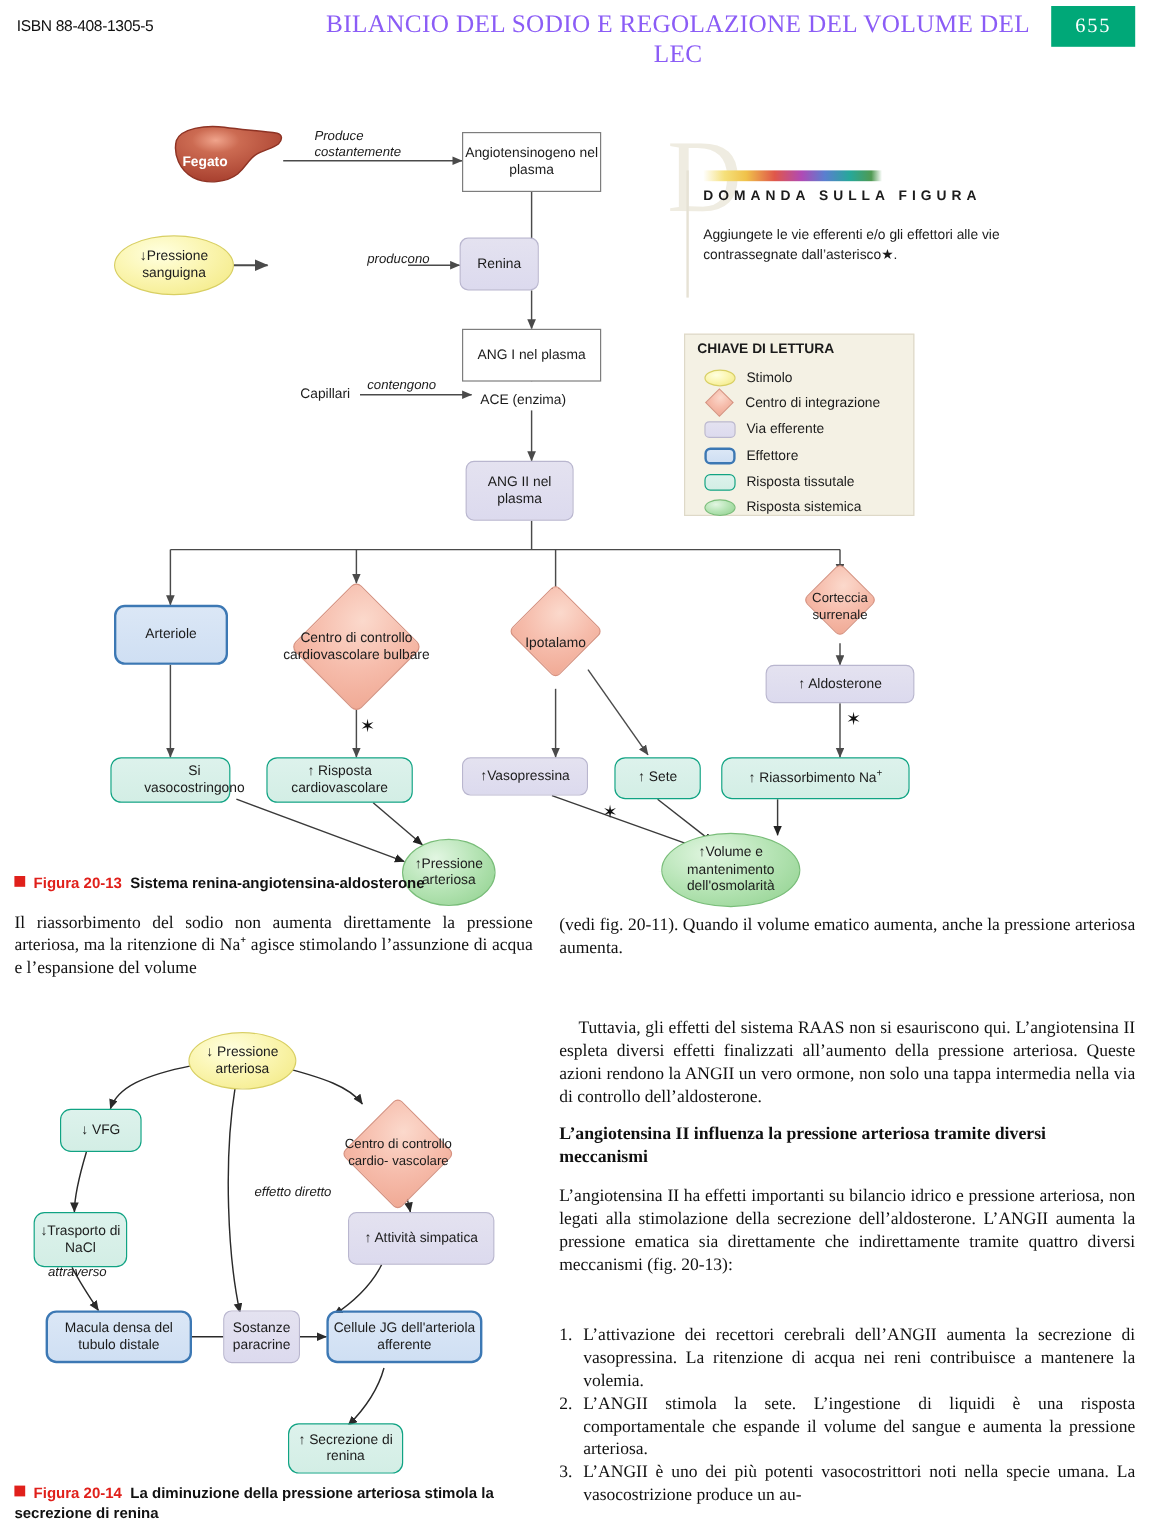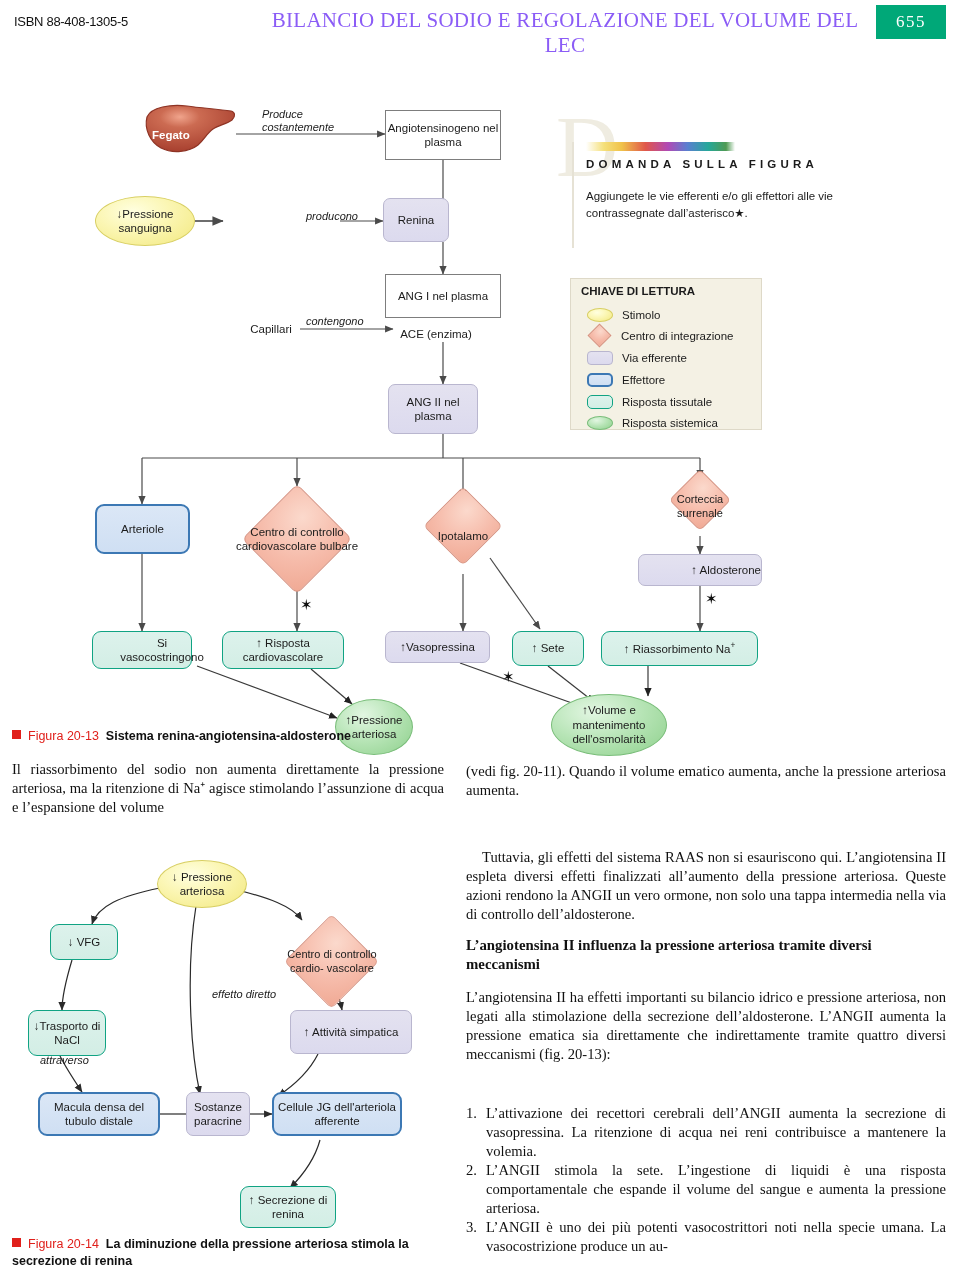--- a/index.html
+++ b/index.html
@@ -152,21 +152,21 @@
 
   
   .fig-caption {
     position:absolute; font-family:"Liberation Sans", sans-serif;
     font-size:12.5px; line-height:1.35;
   }
   .fig-caption .sq {
     display:inline-block; width:9px; height:9px; background:#e0201b;
     margin-right:7px; vertical-align:1px;
   }
-  .fig-caption .fnum { color:#e0201b; font-weight:normal; }
+  .fig-caption .fnum { color:#e0201b; font-weight:bold; }
   .fig-caption .ftitle { color:#111; font-weight:bold; }
 
   
   .col-text {
     position:absolute;
     font-family:"Liberation Serif", serif;
     font-size:14.6px; line-height:1.30; color:#111;
     text-align:justify; hyphens:none;
   }
   .col-text p { margin:0; }
@@ -321,21 +321,21 @@
   <div class="node n-integration" style="left:410px; top:450px; width:106px; height:80px;">
     <div class="dia" style="left:25px; top:2px; width:56px; height:56px; border-radius:5px;"></div>
     <span class="lbl">Ipotalamo</span>
   </div>
 
   <div class="node n-integration" style="left:655px; top:432px; width:90px; height:58px;">
     <div class="dia" style="left:23px; top:0px; width:44px; height:44px; border-radius:5px;"></div>
     <span class="lbl" style="font-size:11px;">Corteccia surrenale</span>
   </div>
 
-  <div class="node n-efferent" style="left:638px; top:508px; width:124px; height:32px;justify-content:flex-end;">
+  <div class="node n-efferent" style="left:638px; top:508px; width:124px; height:32px;">
     <span>↑ Aldosterone</span>
   </div>
   <div class="asterisk" style="left:705px; top:544px;">✶</div>
 
   <div class="node n-tissue" style="left:92px; top:585px; width:100px; height:38px;padding-left:40px;">
     <span>Si vasocostringono</span>
   </div>
 
   <div class="node n-tissue" style="left:222px; top:585px; width:122px; height:38px;">
     <span>↑  Risposta cardiovascolare</span>

